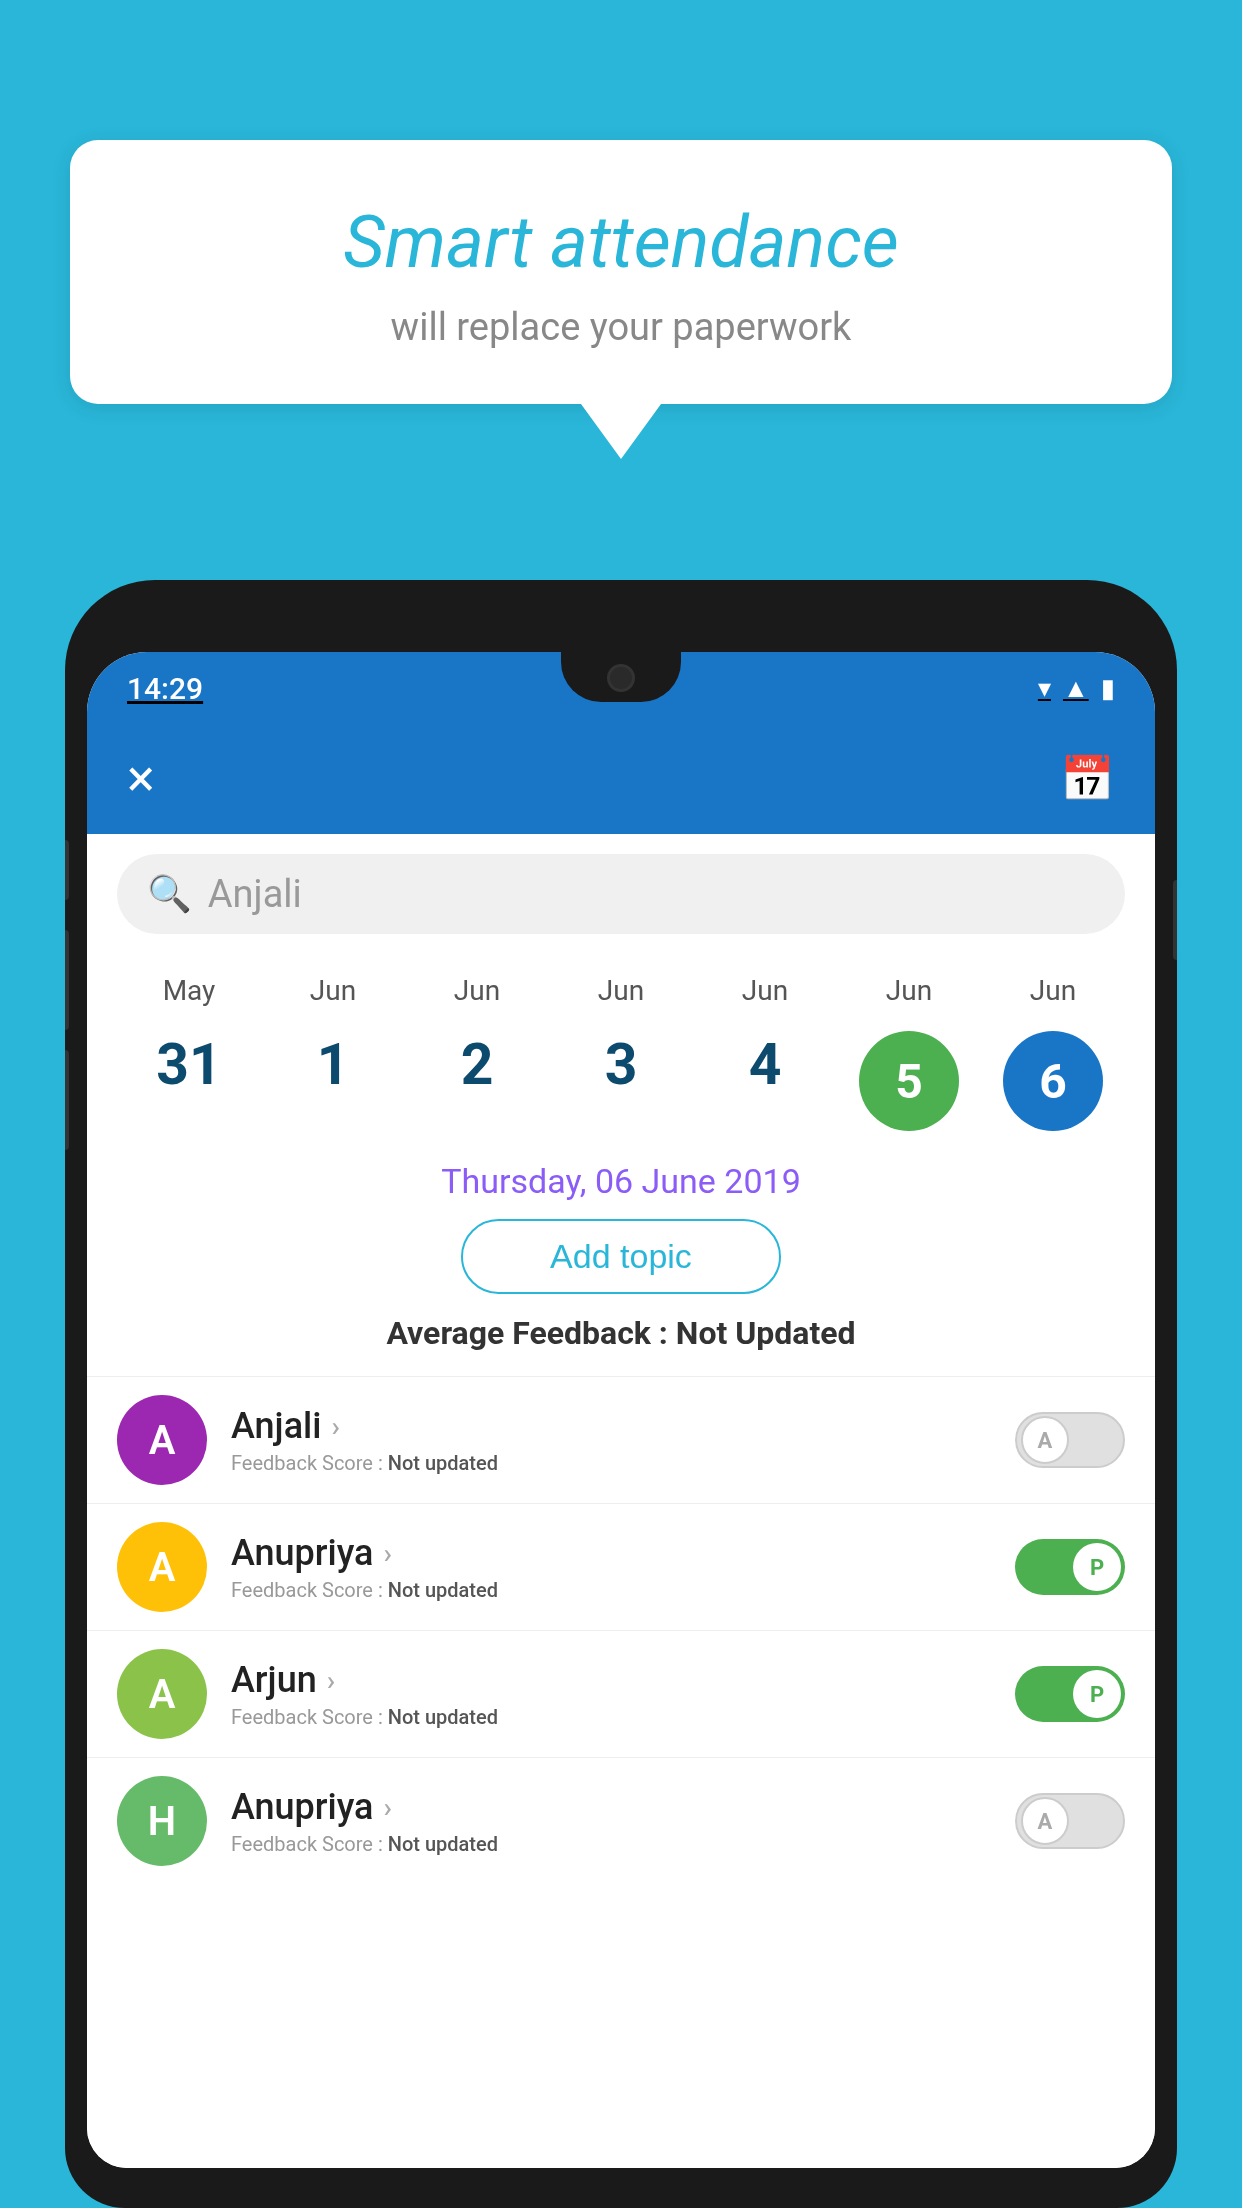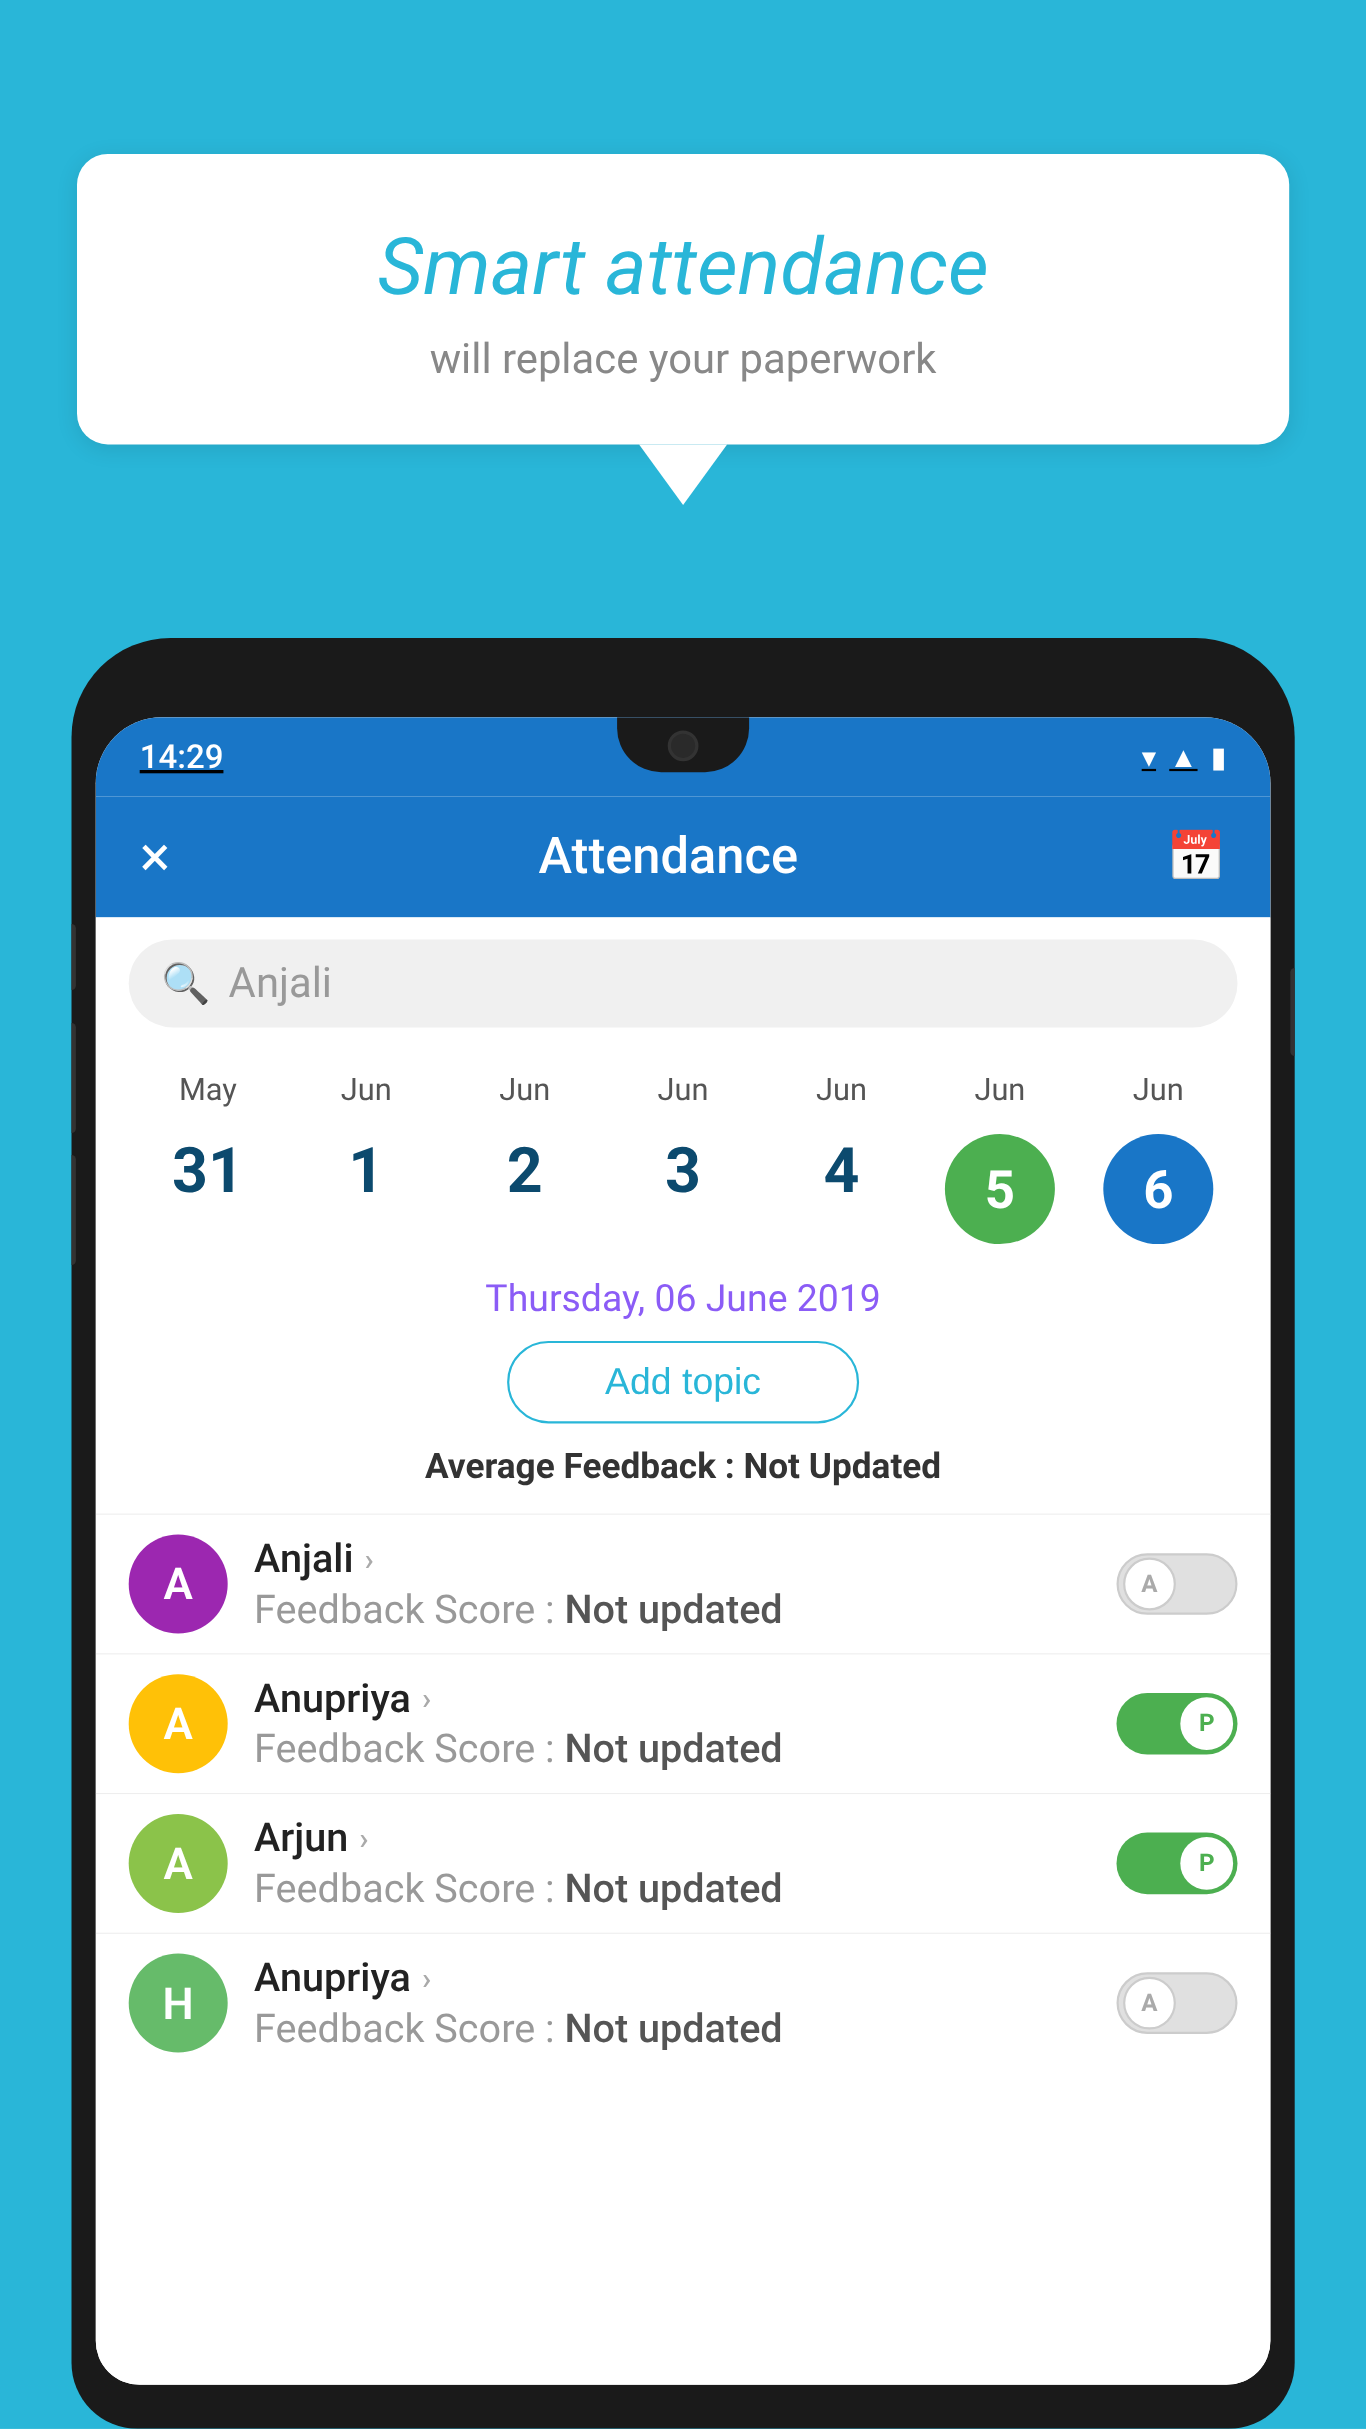--- a/index.html
+++ b/index.html
@@ -281,21 +281,21 @@
       font-weight: 500;
       display: flex;
       align-items: center;
       gap: 10px;
     }
     .chevron {
       font-size: 28px;
       color: #aaa;
     }
     .student-feedback {
-      font-size: 36px;
+      font-size: 20px;
       color: #999;
       margin-top: 4px;
     }
     .student-feedback span {
       font-weight: 500;
       color: #555;
     }
     .toggle-off {
       width: 110px;
       height: 56px;
@@ -436,21 +436,20 @@
           <span class="status-time">14:29</span>
           <div class="status-icons">
             <span>▾</span>
             <span>▲</span>
             <span>▮</span>
           </div>
         </div>
 
         <div class="app-bar">
           <span class="close-btn">×</span>
-          <span class="app-bar-title">Attendance</span>
           <span class="calendar-icon">📅</span>
         </div>
 
         <div class="app-content">
 
           <div class="search-bar">
             <span class="search-icon">🔍</span>
             <span class="search-input-text">Anjali</span>
           </div>
 

